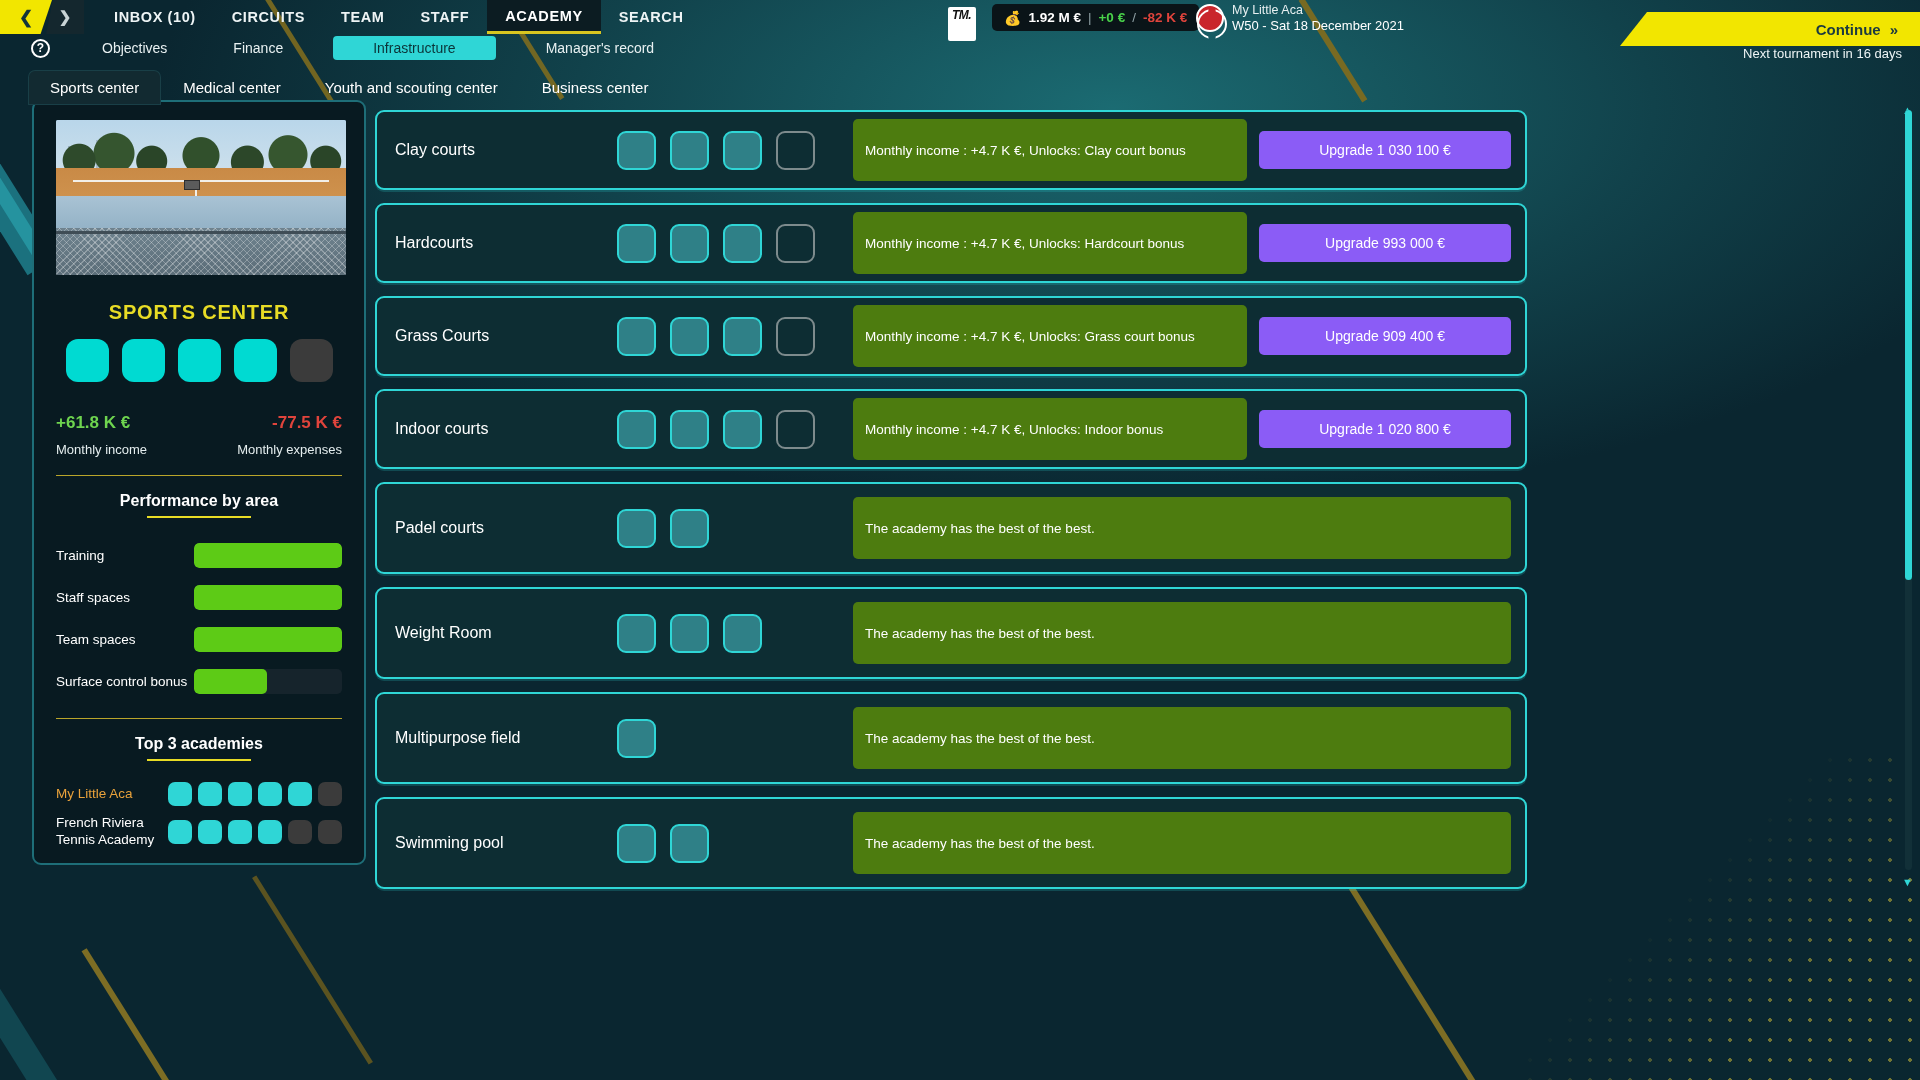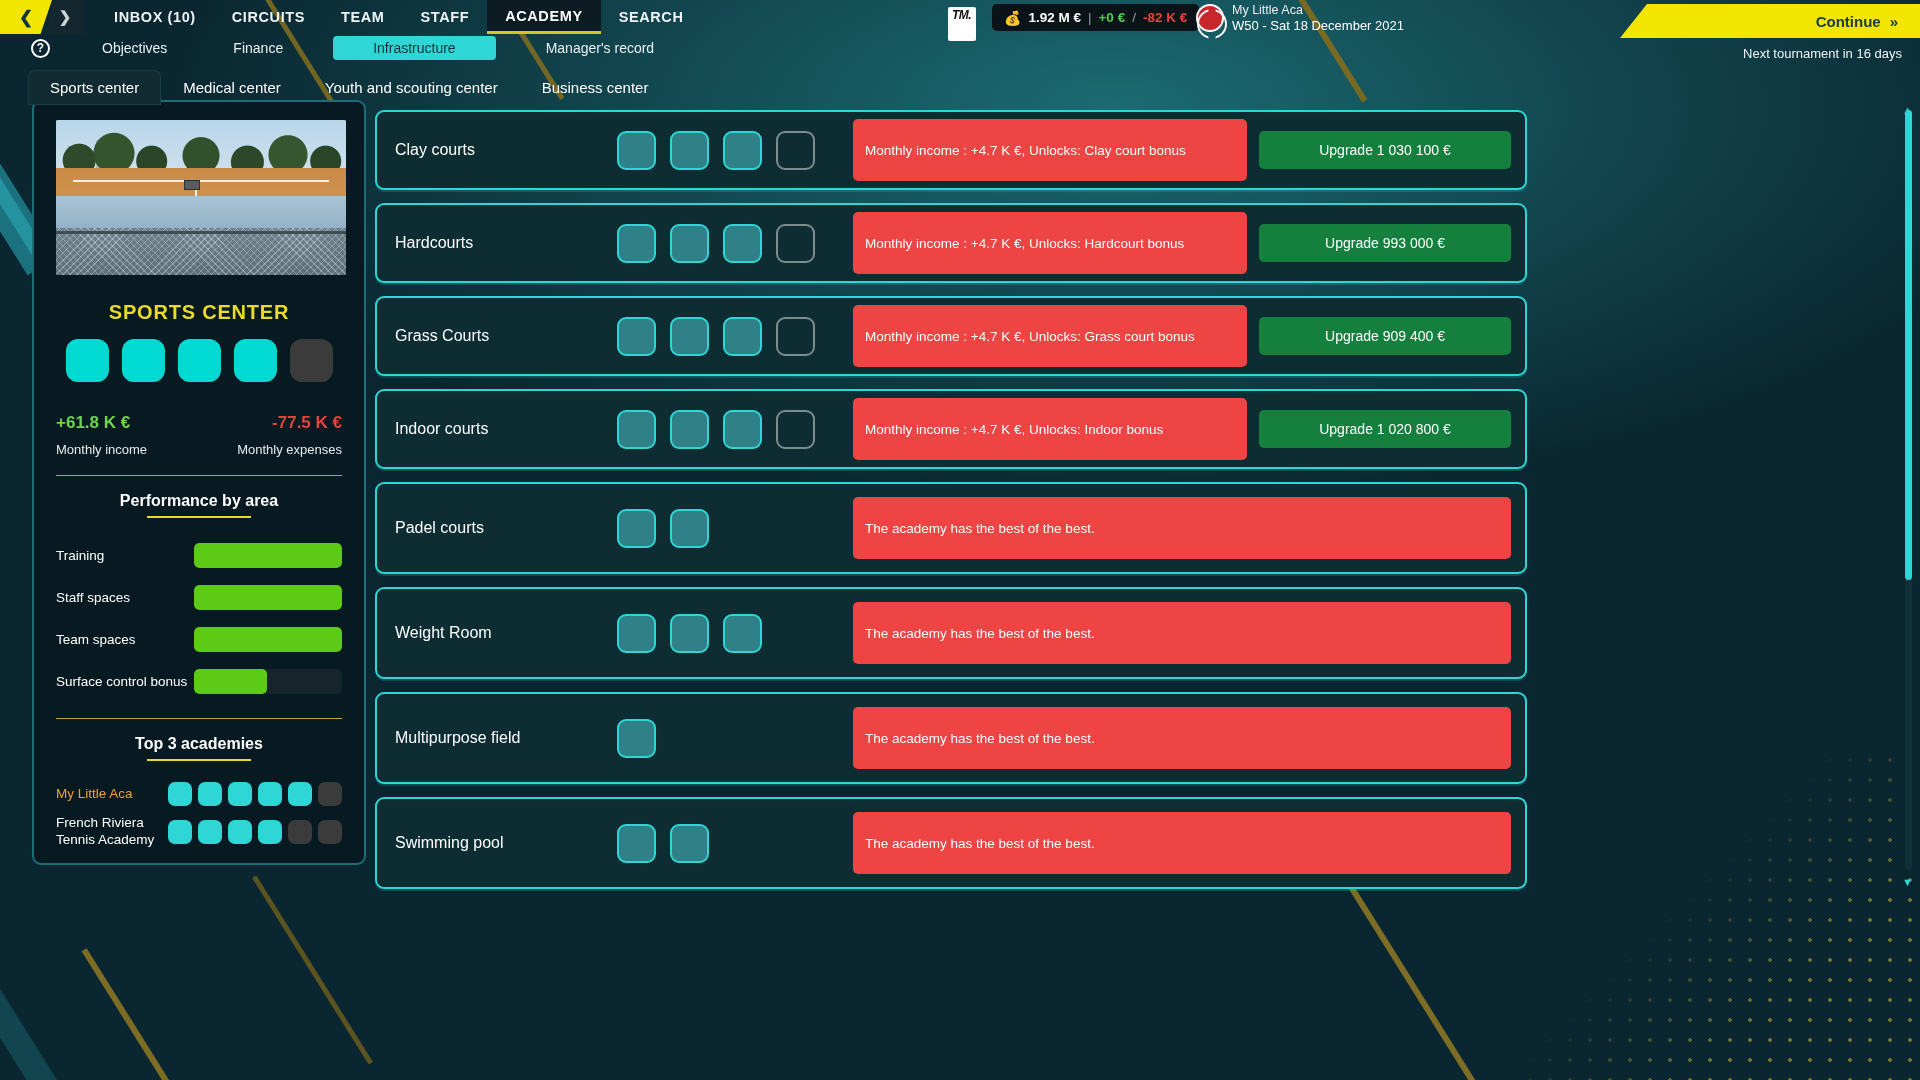--- a/index.html
+++ b/index.html
@@ -124,30 +124,30 @@
   .ball-icon::before, .ball-icon::after {
     content: ""; position: absolute; border: 2px solid #ffffff; border-radius: 50%;
     width: 26px; height: 26px; left: -1px; top: 3px;
     clip-path: polygon(0 0, 38% 0, 38% 100%, 0 100%);
   }
   .ball-icon::after { clip-path: polygon(62% 0, 100% 0, 100% 100%, 62% 100%); }
   .profile-text { line-height: 1.18; font-size: 12.5px; }
   .profile-text .pname { color: #e8f0f1; }
   .profile-text .pdate { color: #ffffff; font-size: 13px; }
 
-  .continue-wrap { position: absolute; right: 0; top: 4px; width: 320px; }
+  .continue-wrap { position: absolute; right: 0; top: 12px; width: 320px; }
   .continue-btn {
     position: relative; margin-left: 20px; height: 34px; background: #f2e600;
     clip-path: polygon(9% 0, 100% 0, 100% 100%, 0 100%);
     display: flex; align-items: center; justify-content: flex-end;
     padding-right: 22px; gap: 9px;
     color: #1b3a40; font-size: 15px; font-weight: bold;
   }
   .continue-sub {
-    text-align: right; padding-right: 18px; padding-top: 8px;
+    text-align: right; padding-right: 18px; padding-top: 0;
     font-size: 13px; color: #eef5f6;
   }
 
   
   .subnav {
     position: absolute; left: 0; top: 34px; width: 1380px; height: 28px;
     display: flex; align-items: center; z-index: 19;
   }
   .help-icon {
     width: 19px; height: 19px; border-radius: 50%; border: 2px solid #ffffff;
@@ -297,26 +297,26 @@
   }
   .facility.tall { height: 92px; }
   .fac-name { width: 222px; font-size: 16px; color: #ffffff; }
   .slot-row { display: flex; gap: 14px; width: 232px; }
   .slot {
     width: 39px; height: 39px; border-radius: 9px;
     background: #2f8087; border: 2px solid #2fd6d6;
   }
   .slot.empty { background: transparent; border-color: #7d8b8d; }
   .fac-desc {
-    flex: 1; height: 62px; background: #ef4444; border-radius: 5px;
+    flex: 1; height: 62px; background: #4d7c0f; border-radius: 5px;
     display: flex; align-items: center; padding: 0 12px;
     font-size: 13.5px; color: #ffffff; margin-left: 4px;
   }
   .upgrade-btn {
-    width: 252px; height: 38px; background: #15803d; border-radius: 5px;
+    width: 252px; height: 38px; background: #8b5cf6; border-radius: 5px;
     display: flex; align-items: center; justify-content: center;
     font-size: 14px; color: #ffffff; margin-left: 12px; flex: none;
   }
   .fac-desc.full { margin-right: 0; }
 
   
   .scroll-track {
     position: absolute; right: 8px; top: 110px; width: 7px; height: 760px;
     background: #123038; border-radius: 4px; z-index: 12;
   }

